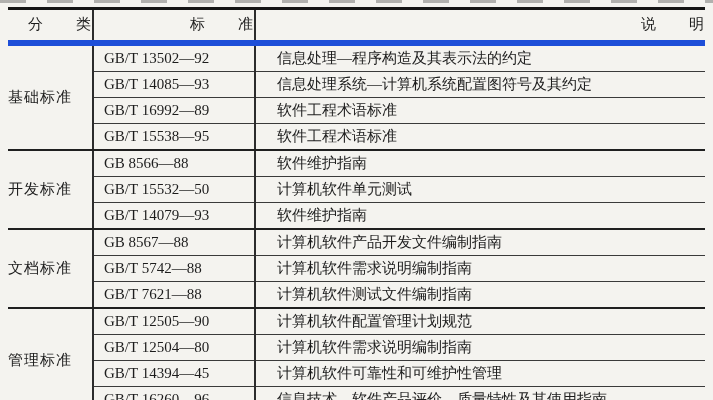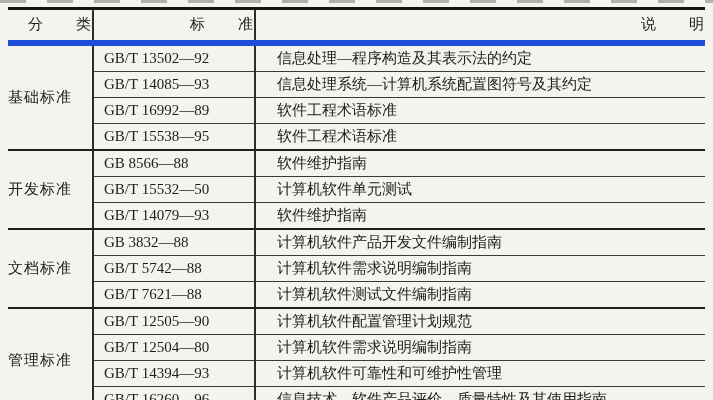--- a/index.html
+++ b/index.html
@@ -127,21 +127,21 @@
         <td class="std-cell v-rule">GB/T 15532—50</td>
         <td class="desc-cell">计算机软件单元测试</td>
       </tr>
       <tr class="group-end">
         <td class="std-cell v-rule">GB/T 14079—93</td>
         <td class="desc-cell">软件维护指南</td>
       </tr>
 
       <tr>
         <td class="cat-cell v-rule" rowspan="3">文档标准</td>
-        <td class="std-cell v-rule">GB 3832—88</td>
+        <td class="std-cell v-rule">GB 8567—88</td>
         <td class="desc-cell">计算机软件产品开发文件编制指南</td>
       </tr>
       <tr>
         <td class="std-cell v-rule">GB/T 5742—88</td>
         <td class="desc-cell">计算机软件需求说明编制指南</td>
       </tr>
       <tr class="group-end">
         <td class="std-cell v-rule">GB/T 7621—88</td>
         <td class="desc-cell">计算机软件测试文件编制指南</td>
       </tr>
@@ -149,21 +149,21 @@
       <tr>
         <td class="cat-cell v-rule" rowspan="4">管理标准</td>
         <td class="std-cell v-rule">GB/T 12505—90</td>
         <td class="desc-cell">计算机软件配置管理计划规范</td>
       </tr>
       <tr>
         <td class="std-cell v-rule">GB/T 12504—80</td>
         <td class="desc-cell">计算机软件需求说明编制指南</td>
       </tr>
       <tr>
-        <td class="std-cell v-rule">GB/T 14394—93</td>
+        <td class="std-cell v-rule">GB/T 14394—45</td>
         <td class="desc-cell">计算机软件可靠性和可维护性管理</td>
       </tr>
       <tr class="group-end">
         <td class="std-cell v-rule">GB/T 16260—96</td>
         <td class="desc-cell">信息技术、软件产品评价、质量特性及其使用指南</td>
       </tr>
     </tbody>
   </table>
 </div>
 

